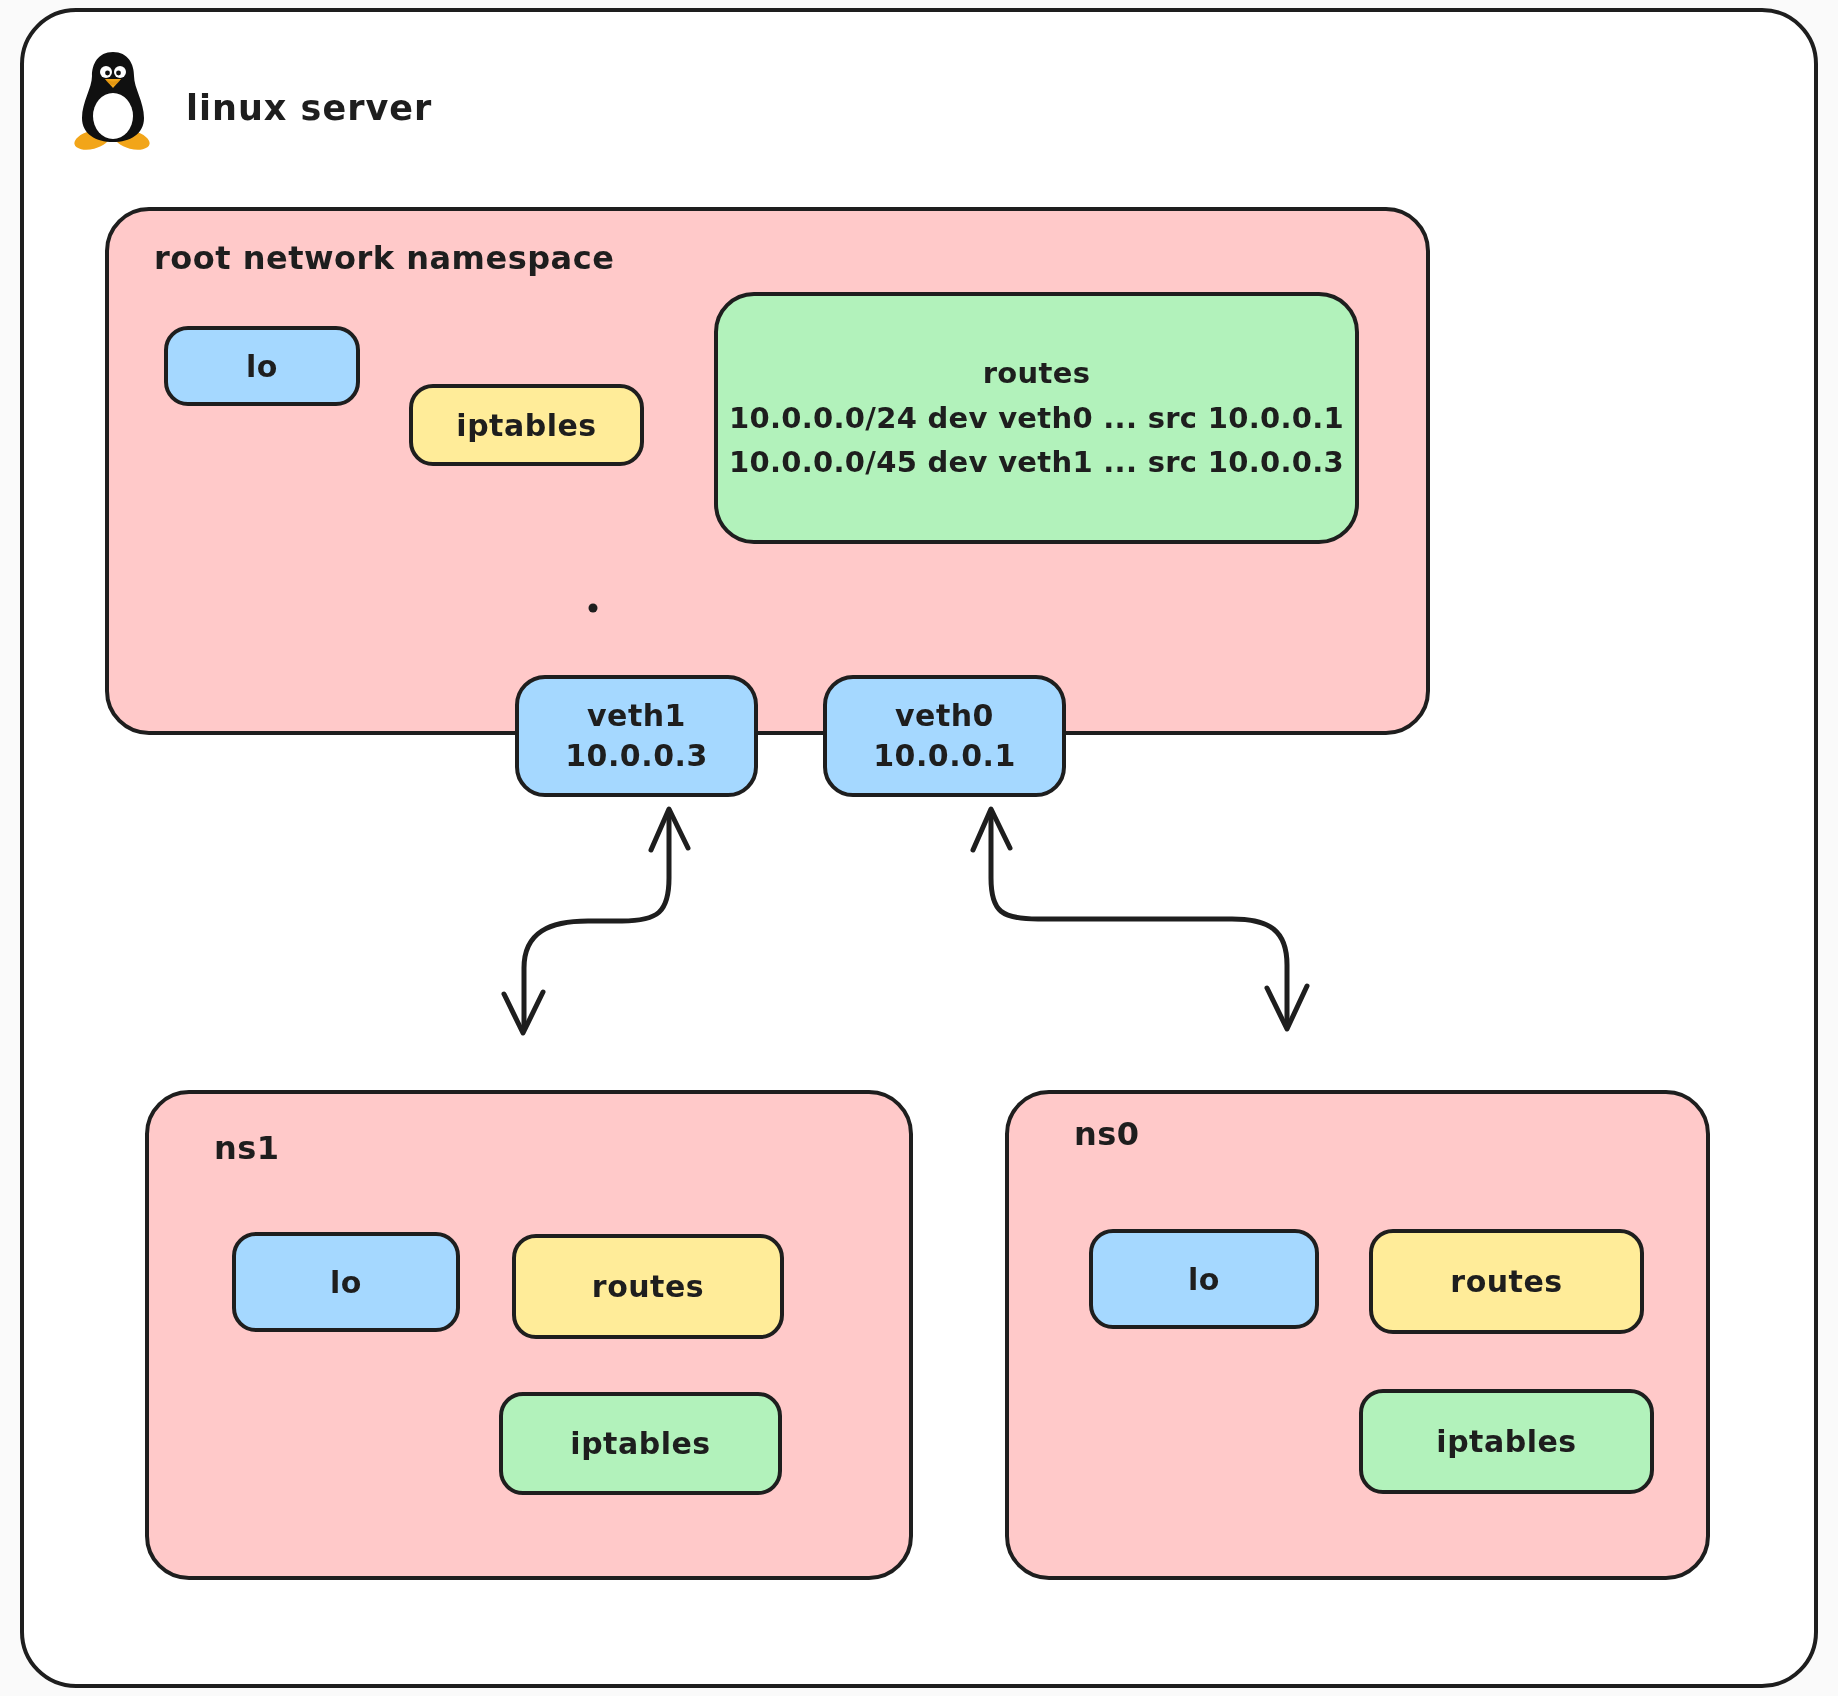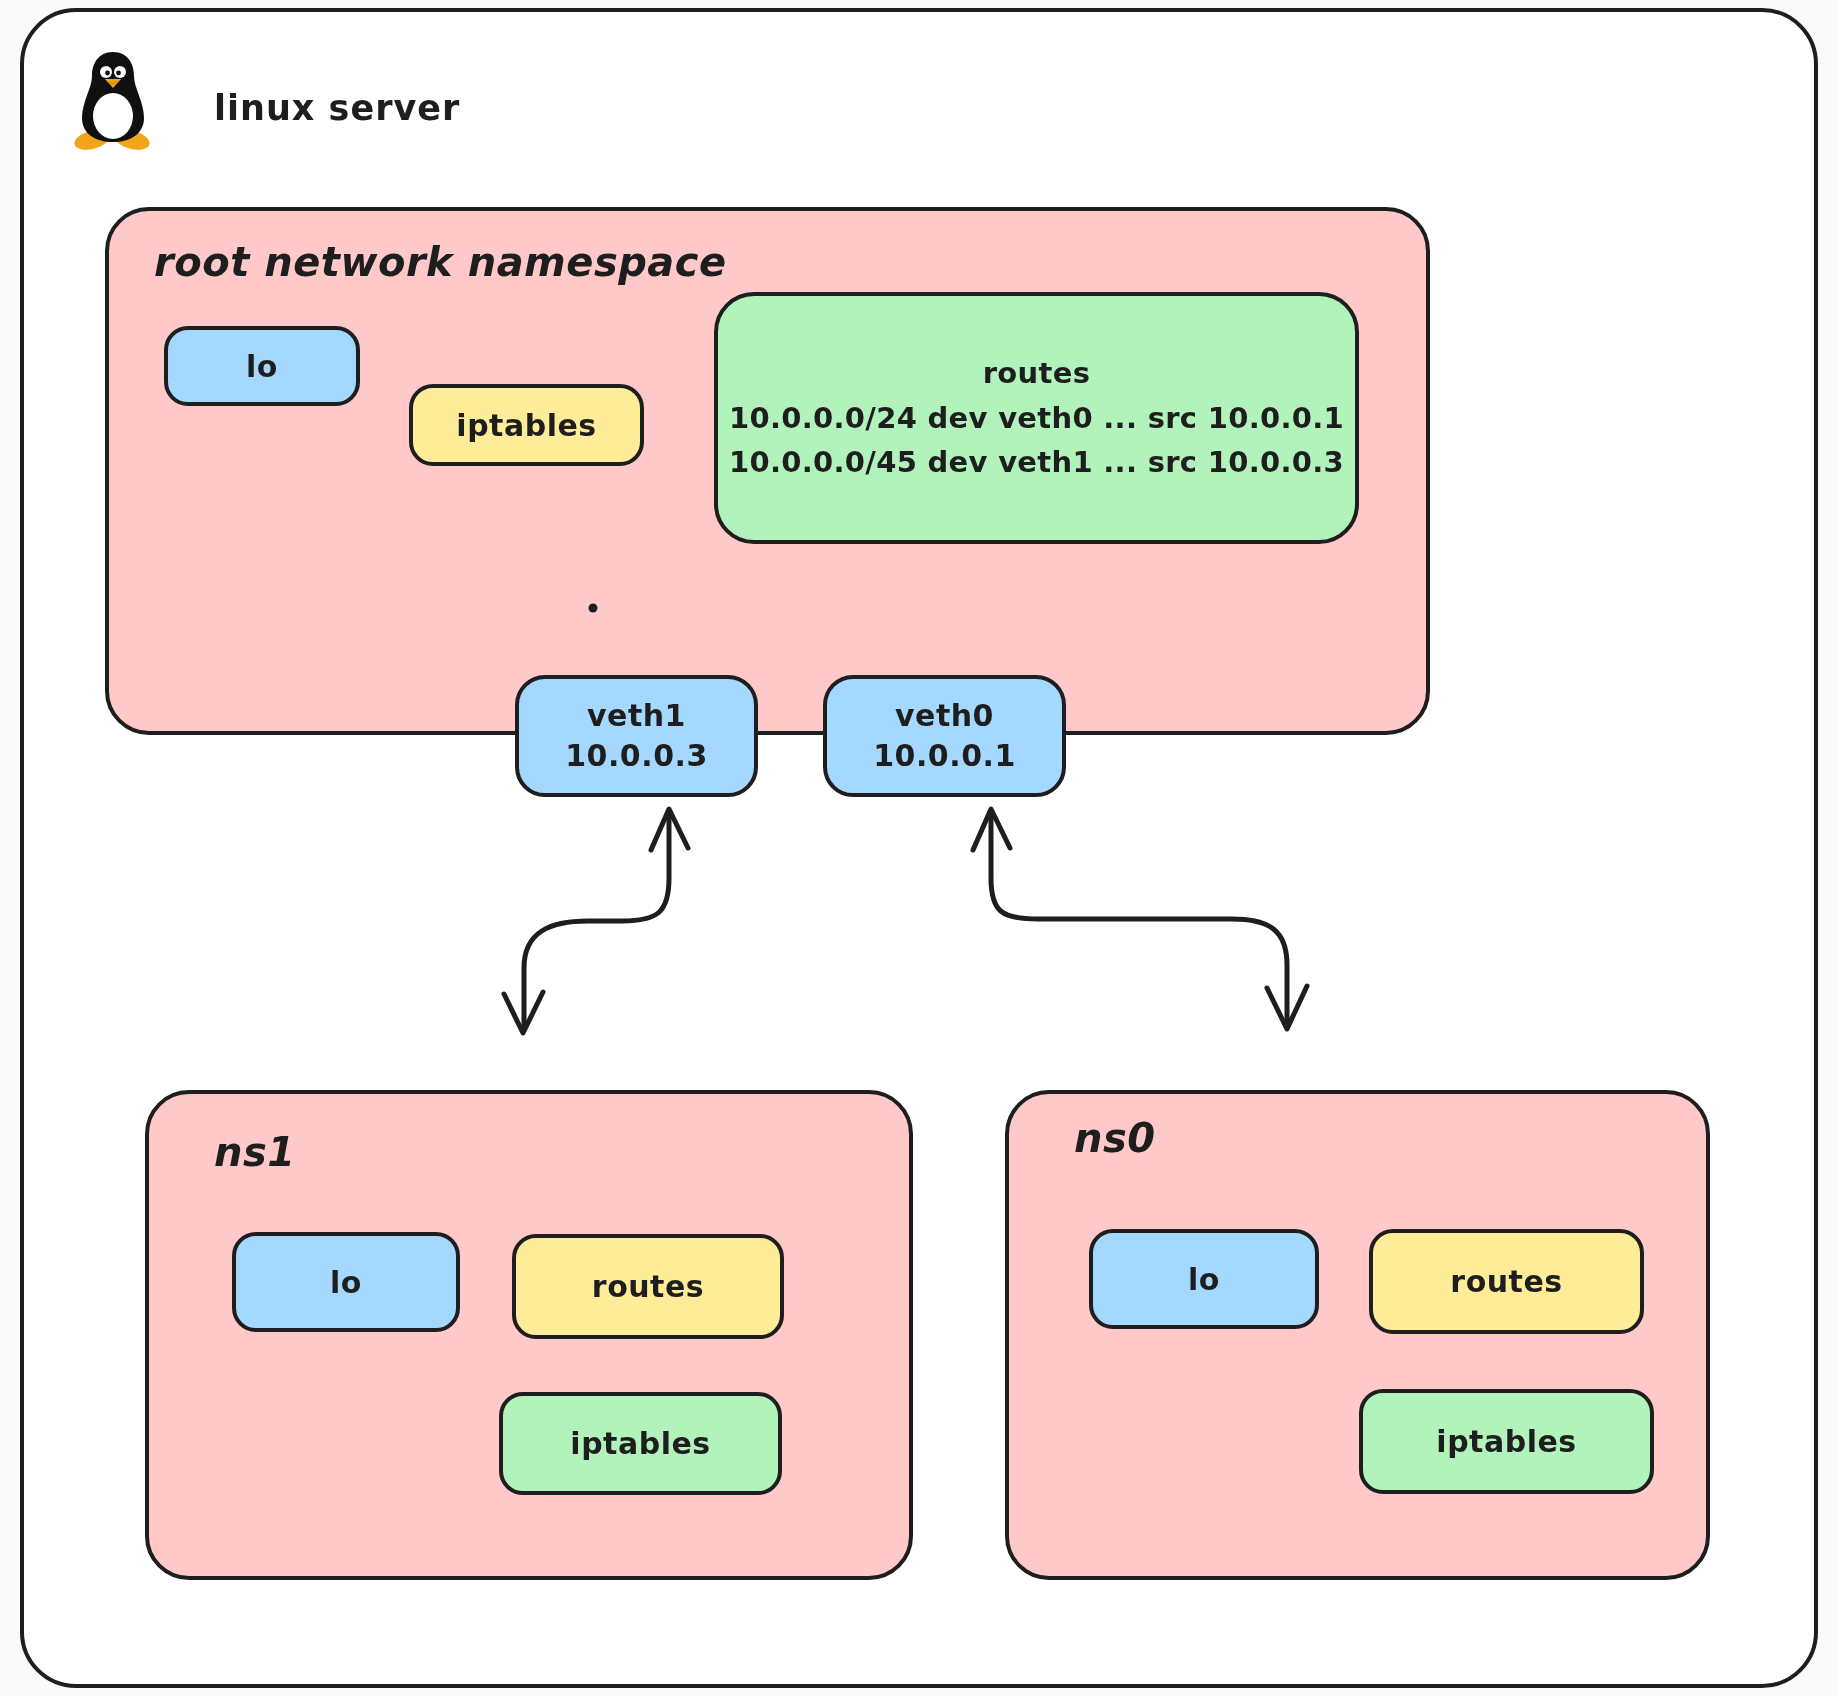--- a/index.html
+++ b/index.html
@@ -27,25 +27,25 @@
     font-size:30px;font-weight:600;letter-spacing:.5px;
     text-align:center;
   }
   .node.twoline{flex-direction:column;line-height:1.32;border-radius:30px;}
   .pink{background:#ffc9c9;}
   .blue{background:#a5d8ff;text-align:right;}
   .yellow{background:#ffec99;}
   .green{background:#b2f2bb;}
   .zone-label{
     position:absolute;
-    font-size:40px;font-weight:600;letter-spacing:.5px;font-style:italic;
+    font-size:32px;font-weight:600;letter-spacing:.5px;
   }
   #title{
     position:absolute;left:186px;top:88px;
-    font-size:35px;font-weight:600;letter-spacing:1px;margin-left:28px;
+    font-size:35px;font-weight:600;letter-spacing:1px;
   }
   .routes-box{
     border:4px solid #1e1e1e;
     border-radius:40px;
     display:flex;flex-direction:column;
     align-items:center;justify-content:center;
     font-size:29px;font-weight:600;letter-spacing:.3px;
     line-height:1.55;
   }
   svg.overlay{position:absolute;left:0;top:0;pointer-events:none;}

